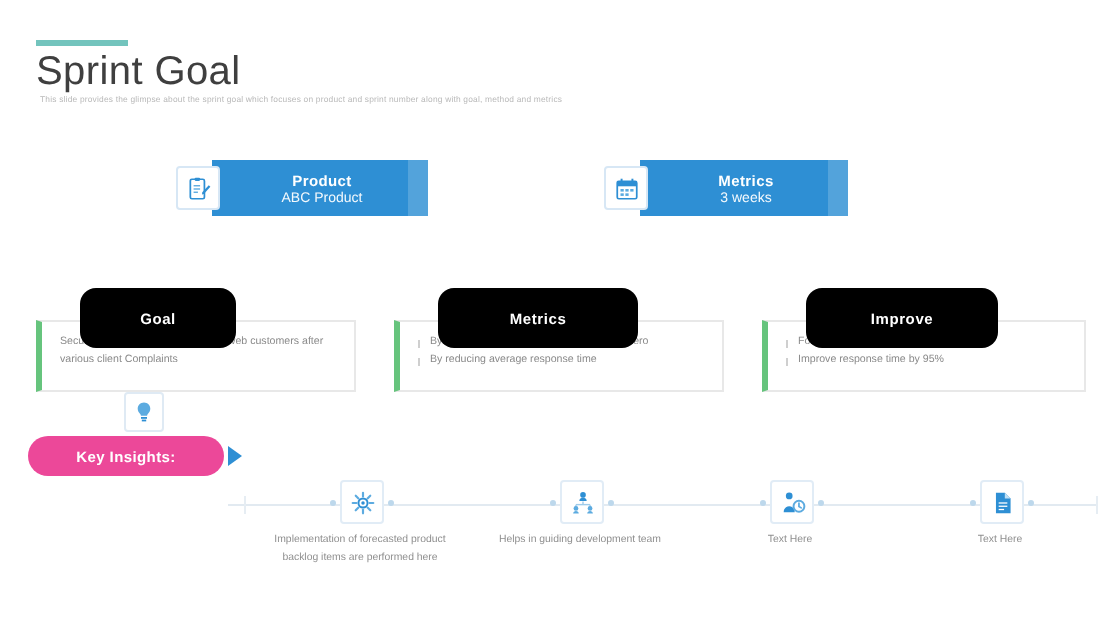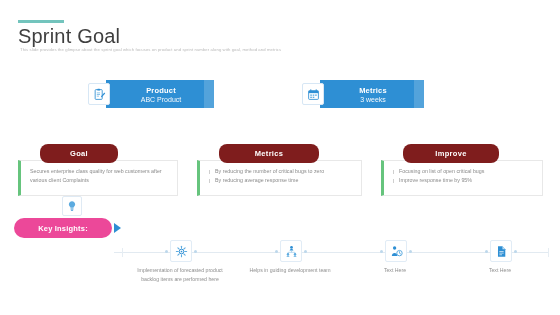--- a/index.html
+++ b/index.html
@@ -52,21 +52,21 @@
 
   
   .midcard { position: absolute; top: 148px; height: 36px; }
   .midcard .body {
     position: absolute; left: 0; top: 0; width: 100%; height: 36px;
     border: 1px solid #e8e8e8; border-left: 3px solid #66c47d;
     background: #fff;
   }
   .midcard .pill {
     position: absolute; left: 22px; top: -16px;
-    height: 19px; border-radius: 8px; background: #7f1d1d;
+    height: 30px; border-radius: 8px; background: #000000;
     color: #fff; font-size: 7.5px; font-weight: bold;
     display:flex; align-items:center; justify-content:center;
     letter-spacing:.3px; z-index:4;
   }
   .midcard .txt {
     position: absolute; left: 12px; top: 7px; right: 8px;
     font-size: 5.3px; color: #8a8a8a; line-height: 1.75;
   }
   .midcard .bullets { list-style: none; }
   .midcard .bullets li { position: relative; padding-left: 6px; }

